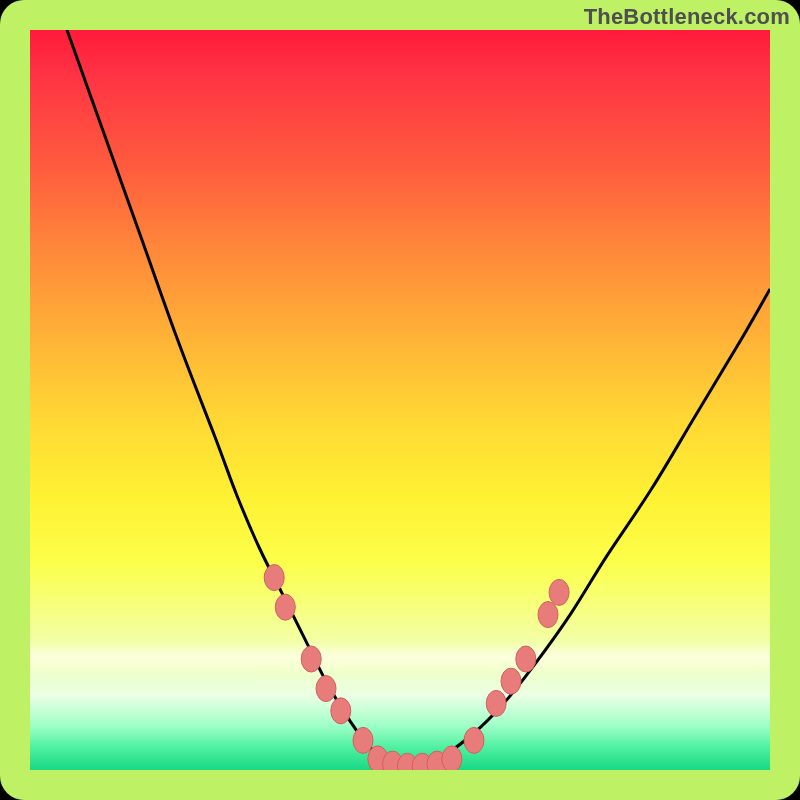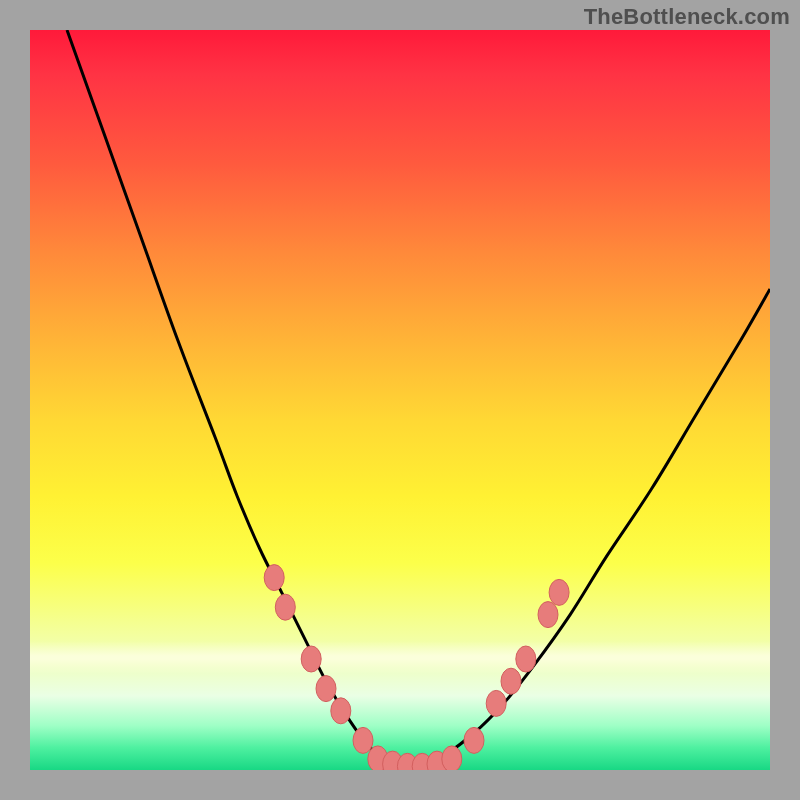--- a/index.html
+++ b/index.html
@@ -9,21 +9,22 @@
     height: 800px;
     overflow: hidden;
     background: #000;
     font-family: Arial, Helvetica, sans-serif;
   }
   .frame {
     position: absolute;
     top: 0; left: 0;
     width: 800px;
     height: 800px;
-    background: #a3a3a3;
+    background: #bef264;
+    border-radius: 24px;
   }
   .plot-area {
     position: absolute;
     top: 30px;
     left: 30px;
     width: 740px;
     height: 740px;
     overflow: hidden;
   }
   .gradient {

